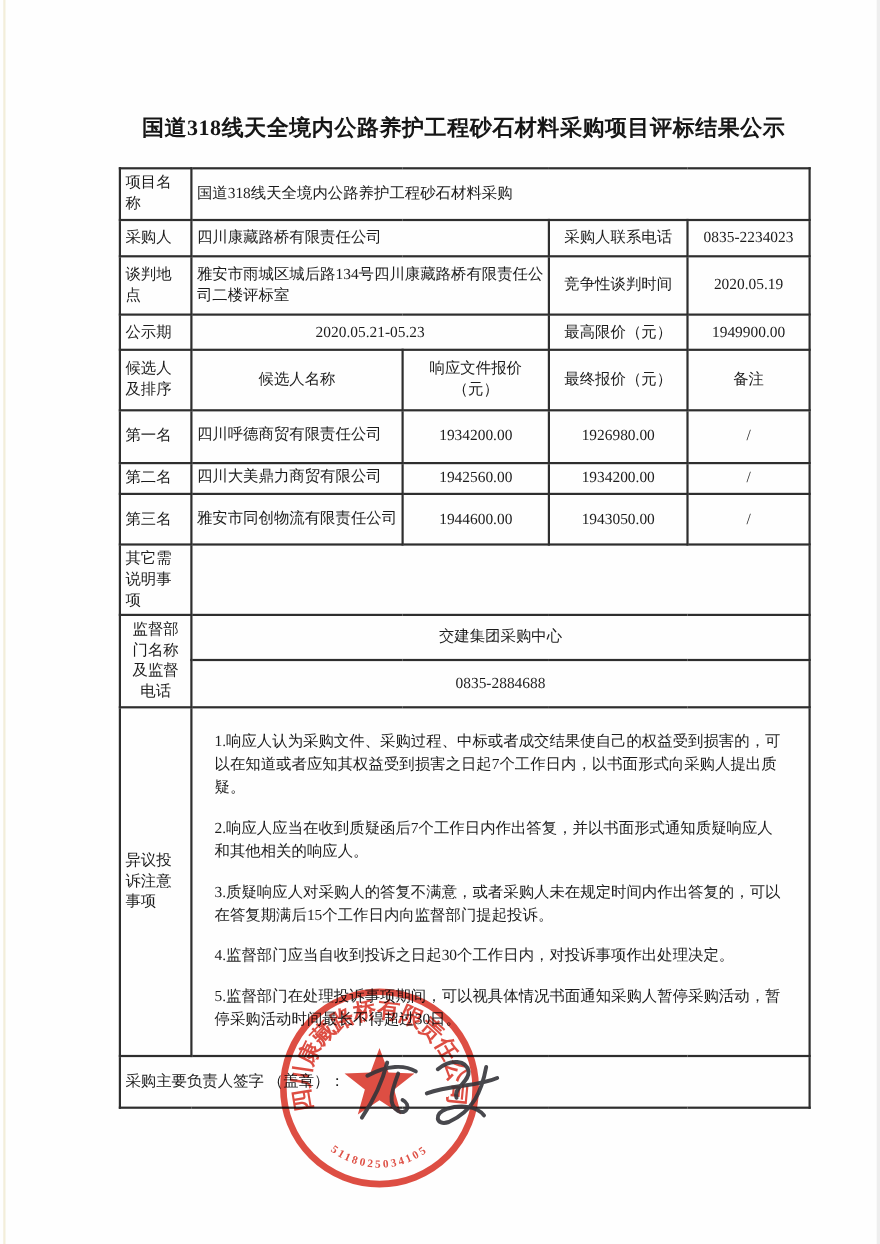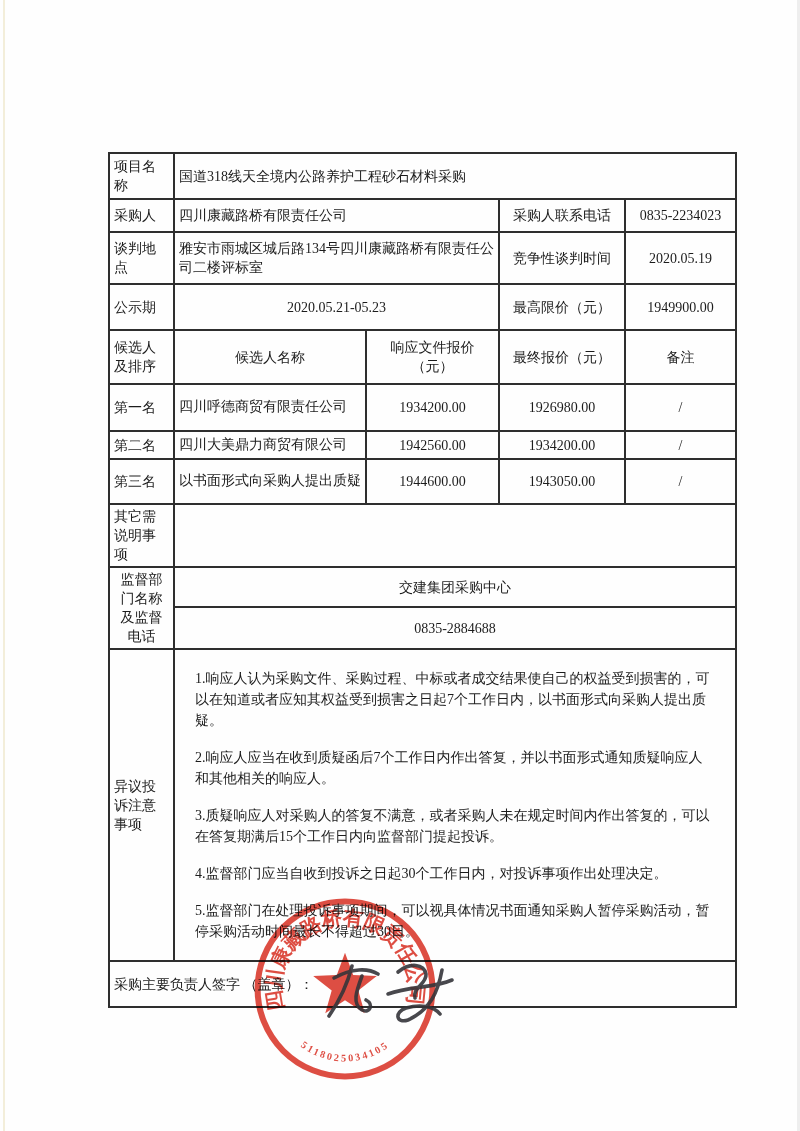--- a/index.html
+++ b/index.html
@@ -36,20 +36,21 @@
     position:absolute;left:322px;top:952px;width:150px;height:78px;
   }
 </style>
 </head>
 <body>
 
 <div class="page">
   <div class="scan-edge-left"></div>
   <div class="scan-edge-right"></div>
 
+  <h1 class="doc-title">国道318线天全境内公路养护工程砂石材料采购项目评标结果公示</h1>
 
   <table class="main">
     <colgroup>
       <col style="width:65px">
         <col style="width:192px">
         <col style="width:133px">
         <col style="width:126px">
         <col style="width:111px">
     </colgroup>
 
@@ -66,21 +67,21 @@
       <td class="ctr">0835-2234023</td>
     </tr>
 
     <tr style="height:52px">
       <td class="lab">谈判地点</td>
       <td class="lft venue" colspan="2">雅安市雨城区城后路134号四川康藏路桥有限责任公司二楼评标室</td>
       <td class="ctr">竞争性谈判时间</td>
       <td class="ctr">2020.05.19</td>
     </tr>
 
-    <tr style="height:46px">
+    <tr style="height:31px">
       <td class="lab">公示期</td>
       <td class="ctr" colspan="2">2020.05.21-05.23</td>
       <td class="ctr">最高限价（元）</td>
       <td class="ctr">1949900.00</td>
     </tr>
 
     <tr style="height:54px">
       <td class="lab">候选人及排序</td>
       <td class="ctr">候选人名称</td>
       <td class="ctr">响应文件报价（元）</td>
@@ -99,21 +100,21 @@
     <tr style="height:28px">
       <td class="lab">第二名</td>
       <td class="lft name">四川大美鼎力商贸有限公司</td>
       <td class="ctr">1942560.00</td>
       <td class="ctr">1934200.00</td>
       <td class="ctr">/</td>
     </tr>
 
     <tr style="height:45px">
       <td class="lab">第三名</td>
-      <td class="lft name">以书面形式向采购人提出质疑</td>
+      <td class="lft name">雅安市同创物流有限责任公司</td>
       <td class="ctr">1944600.00</td>
       <td class="ctr">1943050.00</td>
       <td class="ctr">/</td>
     </tr>
 
     <tr style="height:45px">
       <td class="lab">其它需说明事项</td>
       <td class="lft" colspan="4"></td>
     </tr>
 

